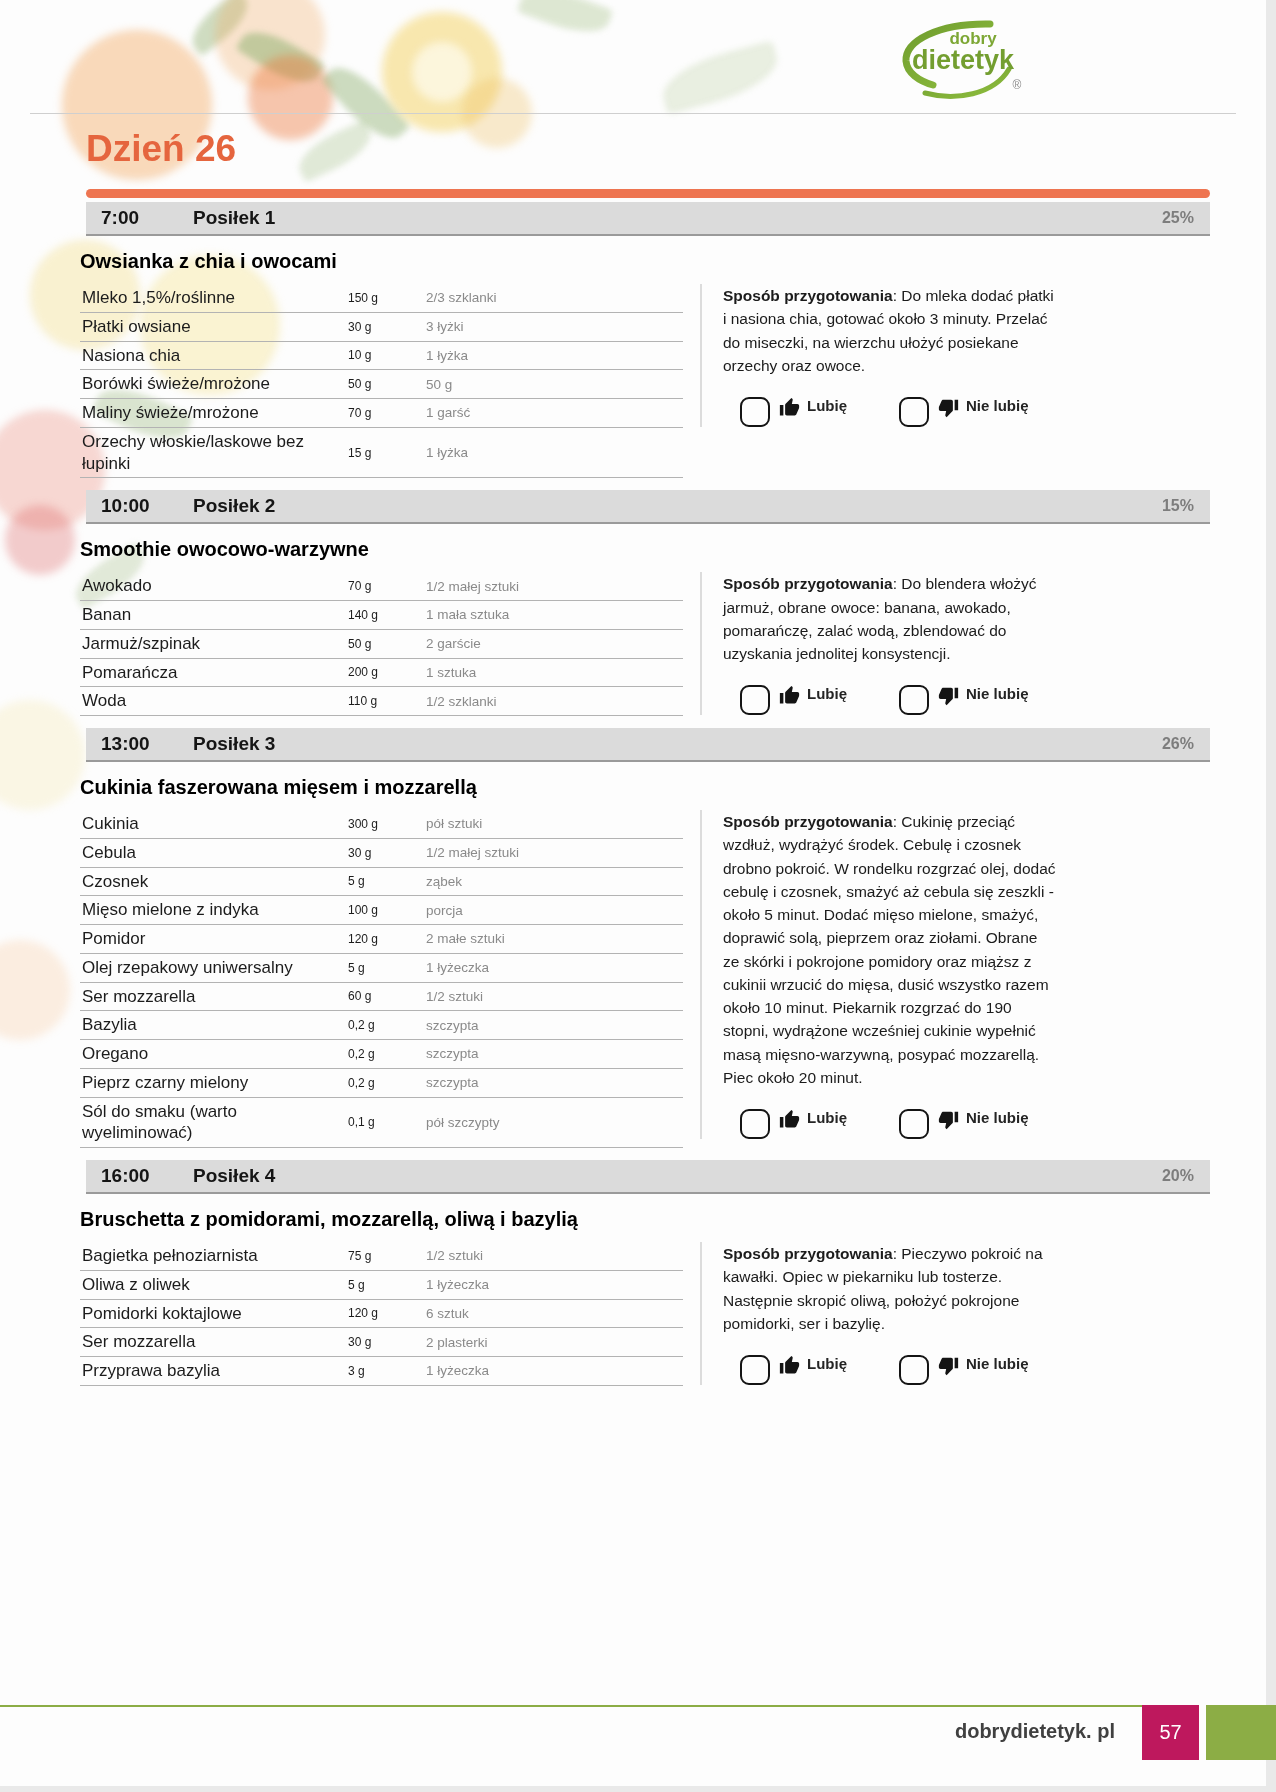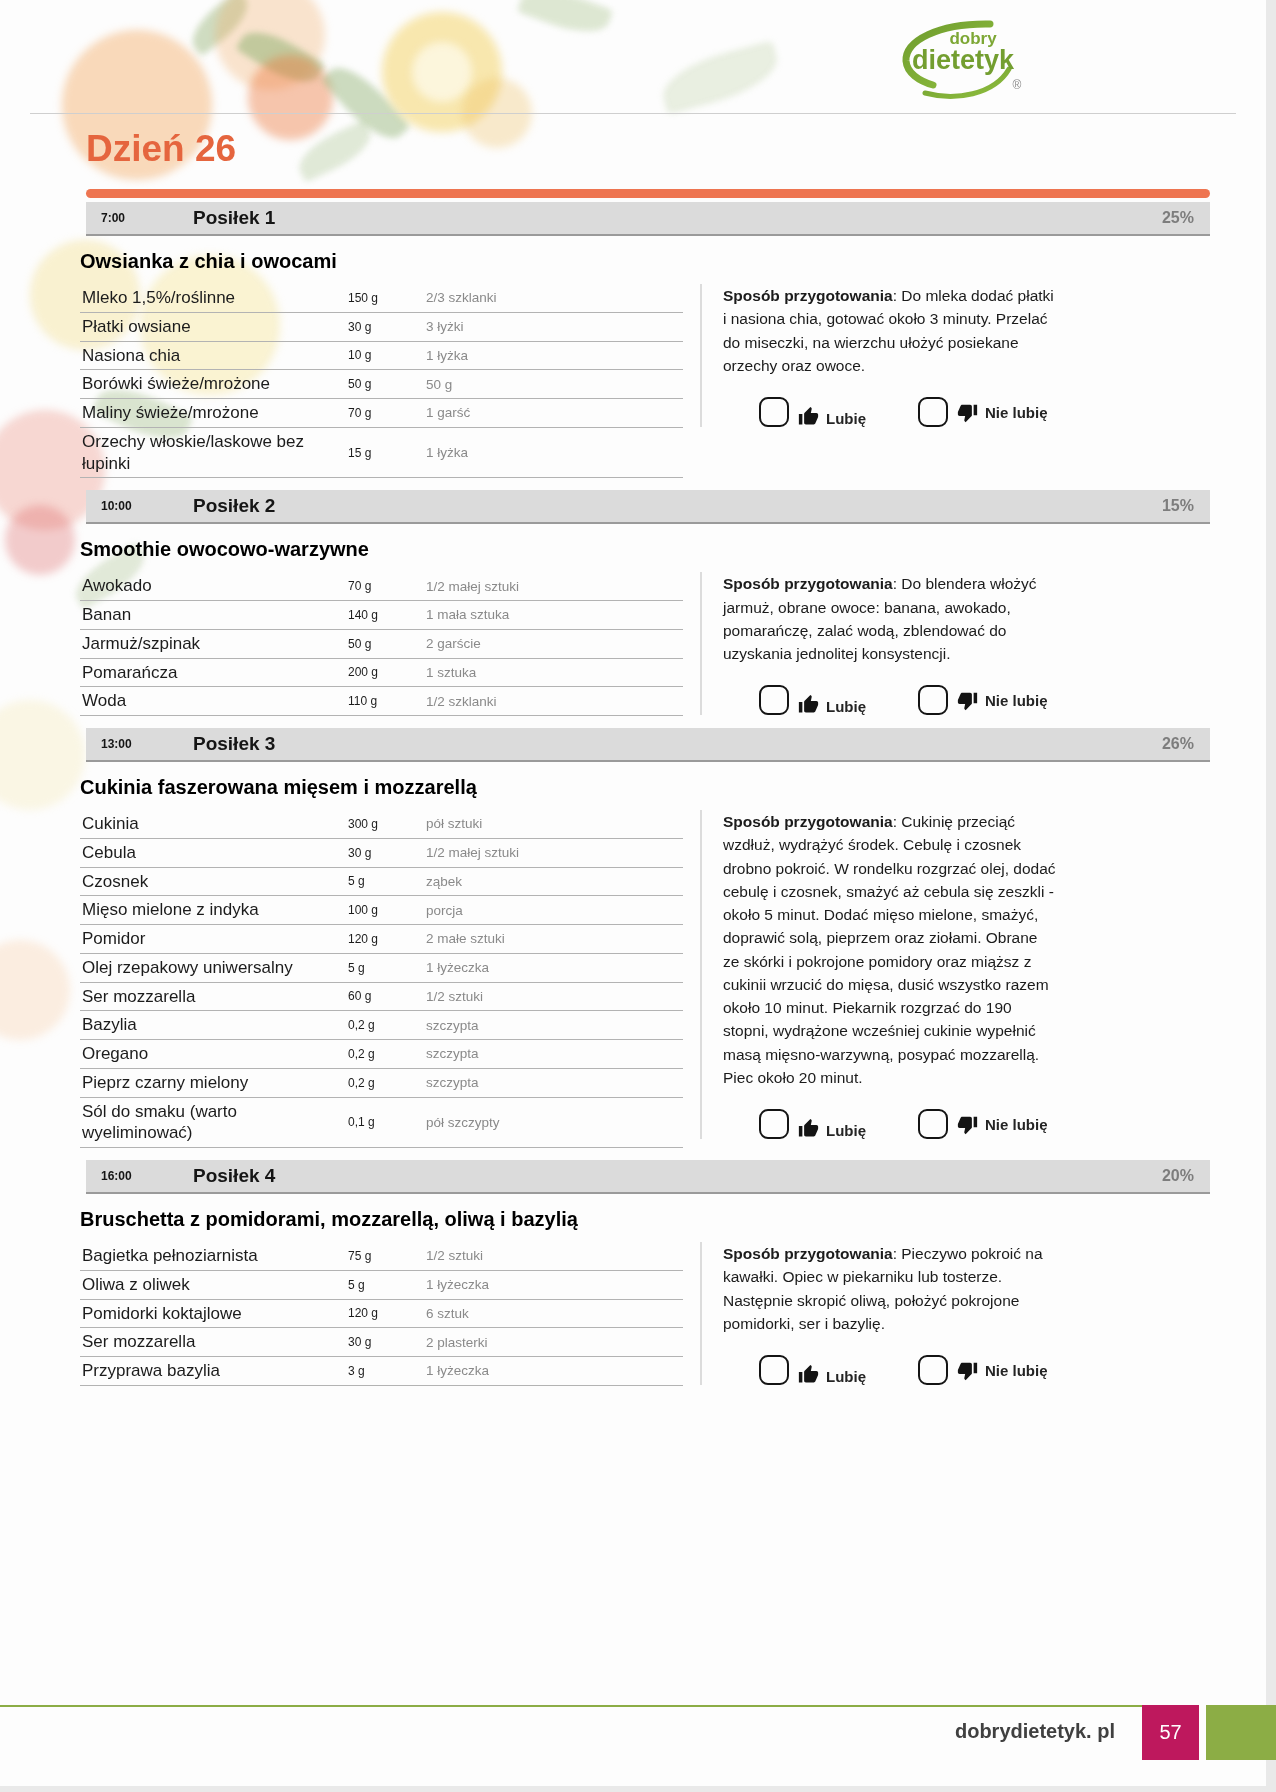--- a/index.html
+++ b/index.html
@@ -16,21 +16,21 @@
   .toprule { position:absolute; left:30px; top:113px; width:1206px; height:1px; background:#cfcfcf; }
   .logo { position:absolute; left:893px; top:18px; width:140px; height:88px; }
   h1.day-title { position:absolute; left:86px; top:128px; font-size:37px; font-weight:bold; color:#e5653e; letter-spacing:0; }
   .orange-bar { position:absolute; left:86px; top:189px; width:1124px; height:9px; background:#ee7551; border-radius:5px; }
 
   .meals-flow { position:absolute; left:0; top:202px; width:1266px; }
 
   
   .meal-header { margin-left:86px; width:1124px; height:34px; background:#dbdbdb; border-bottom:2px solid #9a9a9a;
                  display:flex; align-items:center; padding:0 16px 0 15px; }
-  .meal-time { font-size:12px; font-weight:bold; color:#151515; width:92px; }
+  .meal-time { font-size:19px; font-weight:bold; color:#151515; width:92px; }
   .meal-title { font-size:19px; font-weight:bold; color:#151515; flex:1; }
   .meal-percent { font-size:16px; font-weight:600; color:#7d7d7d; }
 
   .dish-title { margin:14px 0 11px 80px; font-size:20px; font-weight:bold; color:#000000; }
 
   .meal-body { margin-left:80px; display:flex; align-items:flex-start; padding-bottom:12px; }
   .ingredients { width:603px; }
   .ing-row { display:grid; grid-template-columns:266px 78px 1fr; align-items:center;
              border-bottom:1px solid #b3b3b3; padding:3px 0 3px 2px; min-height:27px; }
   .ing-name { font-size:17px; color:#1c1c1c; line-height:1.28; }
@@ -38,22 +38,22 @@
   .ing-house{ font-size:13.5px; color:#8a8a8a; }
 
   .prep-col { margin-left:17px; width:350px; border-left:2px solid #dcdcdc; padding-left:21px; }
   .prep-text { font-size:15.5px; line-height:1.5; color:#1b1b1b; width:335px; }
   .prep-text .b { font-weight:bold; }
 
   .likes { display:flex; align-items:center; margin-top:20px; margin-left:17px; }
   .checkbox { width:30px; height:30px; border:2.5px solid #141414; border-radius:9px; background:transparent; flex:0 0 auto; }
   .thumb { width:21px; height:21px; margin:0 7px 0 9px; flex:0 0 auto; }
   .like-label { font-size:15px; font-weight:600; color:#242424; white-space:nowrap; }
-  .dislike-group { margin-left:52px; display:flex; align-items:center; }
-  .like-group { display:flex; align-items:flex-end;margin-left:19px; }
+  .dislike-group { margin-left:52px; display:flex; }
+  .like-group { display:flex; align-items:flex-start; }
 
   
   .footer { position:absolute; left:0; top:1705px; width:1266px; height:60px; z-index:2; }
   .footer-line { position:absolute; left:0; top:0; width:1142px; height:2px; background:#8cad45; }
   .footer-site { position:absolute; top:15px; right:151px; font-size:20px; font-weight:bold; color:#404040; }
   .page-box { position:absolute; left:1142px; top:0; width:57px; height:55px; background:#be185d;
               color:#ffffff; font-size:20px; font-weight:normal; display:flex; align-items:center; justify-content:center; }
   .edge-box { position:absolute; left:1206px; top:0; width:70px; height:55px; background:#8cad45; }
 </style>
 </head>

